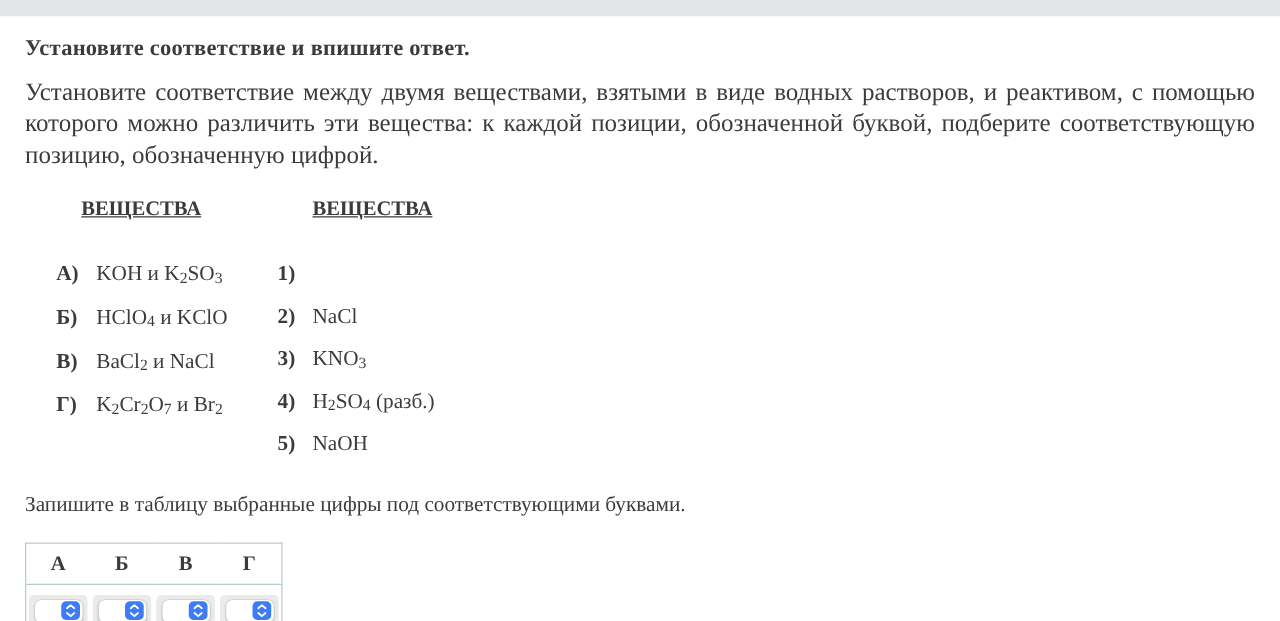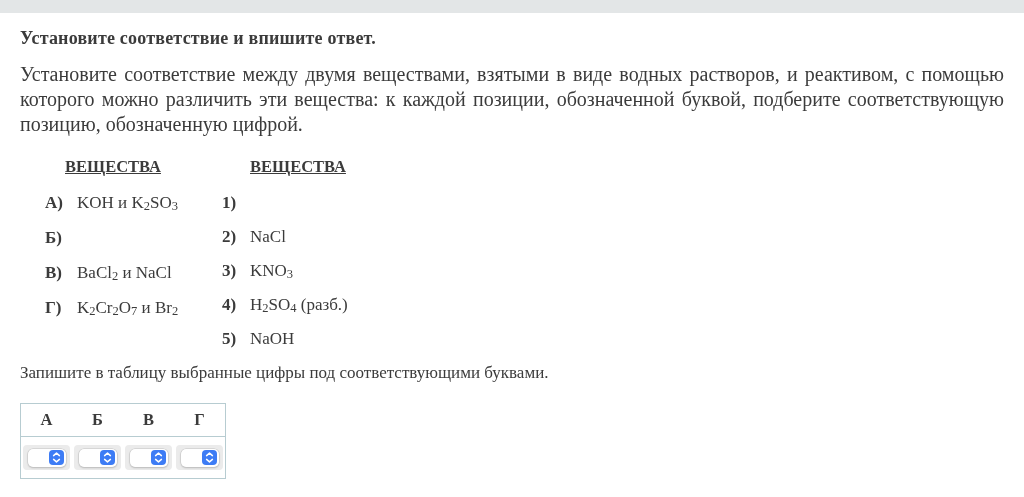--- a/index.html
+++ b/index.html
@@ -36,21 +36,21 @@
     display: flex;
     margin: 17px 0 0 25px;
   }
   .match-col { }
   .match-col.substances { width: 177px; }
   .match-col.reagents { }
   .match-header {
     font-size: 16.5px;
     font-weight: bold;
     text-decoration: underline;
-    margin-bottom: 16px;
+    margin-bottom: 32px;
     white-space: nowrap;
   }
   .substances .match-header { margin-left: 20px; }
   .reagents  .match-header { margin-left: 28px; }
   .match-row {
     display: flex;
     align-items: baseline;
     font-size: 17px;
     height: 21px;
   }
@@ -64,21 +64,21 @@
   .reagents .row-label { width: 28px; }
   .row-formula { white-space: nowrap; }
   .row-formula sub {
     font-size: 12.5px;
     line-height: 0;
     position: relative;
     top: 0.18em;
     vertical-align: baseline;
   }
   .write-note {
-    margin-top: 0;
+    margin-top: 15px;
     font-size: 17px;
   }
   table.answer-table {
     margin-top: 20px;
     border-collapse: collapse;
     border: 1px solid #b7ccd1;
   }
   table.answer-table th {
     width: 51px;
     height: 32px;
@@ -150,20 +150,21 @@
   <div class="match">
     <div class="match-col substances">
       <div class="match-header">ВЕЩЕСТВА</div>
       <div>
           <div class="match-row">
             <span class="row-label">А)</span>
             <span class="row-formula">KOH и K<sub>2</sub>SO<sub>3</sub></span>
           </div>
           <div class="match-row">
             <span class="row-label">Б)</span>
+            <span class="row-formula">HClO<sub>4</sub> и KClO</span>
           </div>
           <div class="match-row">
             <span class="row-label">В)</span>
             <span class="row-formula">BaCl<sub>2</sub> и NaCl</span>
           </div>
           <div class="match-row">
             <span class="row-label">Г)</span>
             <span class="row-formula">K<sub>2</sub>Cr<sub>2</sub>O<sub>7</sub> и Br<sub>2</sub></span>
           </div>
         </div>

